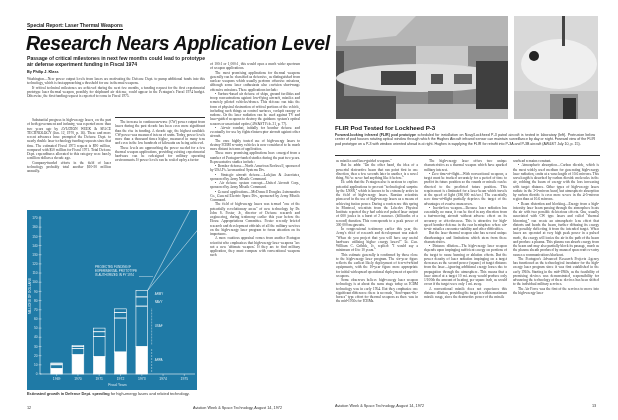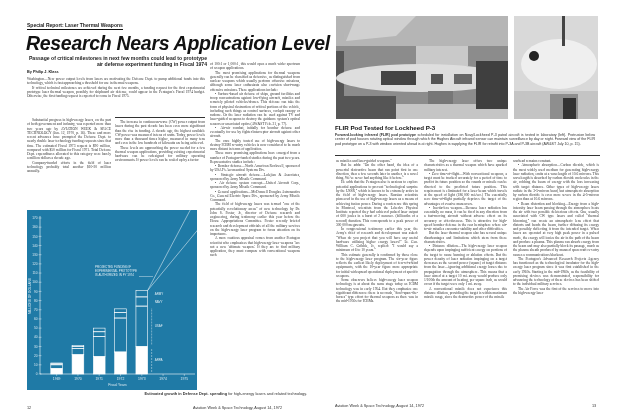--- a/index.html
+++ b/index.html
@@ -1,18 +1,18 @@
 <!DOCTYPE html>
 <html><head>
 <meta charset="utf-8">
 <style>
   * { box-sizing: border-box; margin: 0; padding: 0; }
   html, body { width: 618px; height: 420px; background: #ffffff; overflow: hidden; }
   body { position: relative; font-family: "Liberation Serif", serif; color: #1a1a1a; }
-  .abs { position: absolute; text-align: right; }
+  .abs { position: absolute; }
   .sans { font-family: "Liberation Sans", sans-serif; }
   .col { font-size: 3.6px; line-height: 4.25px; text-align: justify; color: #333; overflow: hidden; }
   .col p { text-indent: 5px; }
   .col p.noind { text-indent: 0; }
   .kicker { left: 27px; top: 22px; font-size: 5px; font-weight: bold; border-bottom: 0.8px solid #111; padding-bottom: 1px; }
   .headline { left: 26px; top: 32px; font-size: 19.5px; font-weight: bold; font-style: italic; letter-spacing: -0.3px; color: #111; }
   .deck { left: 27px; top: 55px; width: 180px; font-size: 5.1px; line-height: 6px; font-weight: bold; color: #222; }
   .byline { left: 27px; top: 70px; font-size: 3.8px; font-weight: bold; }
   .rule { background: #333; }
   .chart-box { left: 27px; top: 210px; width: 170px; height: 180px; background: #1f7aa6; }

